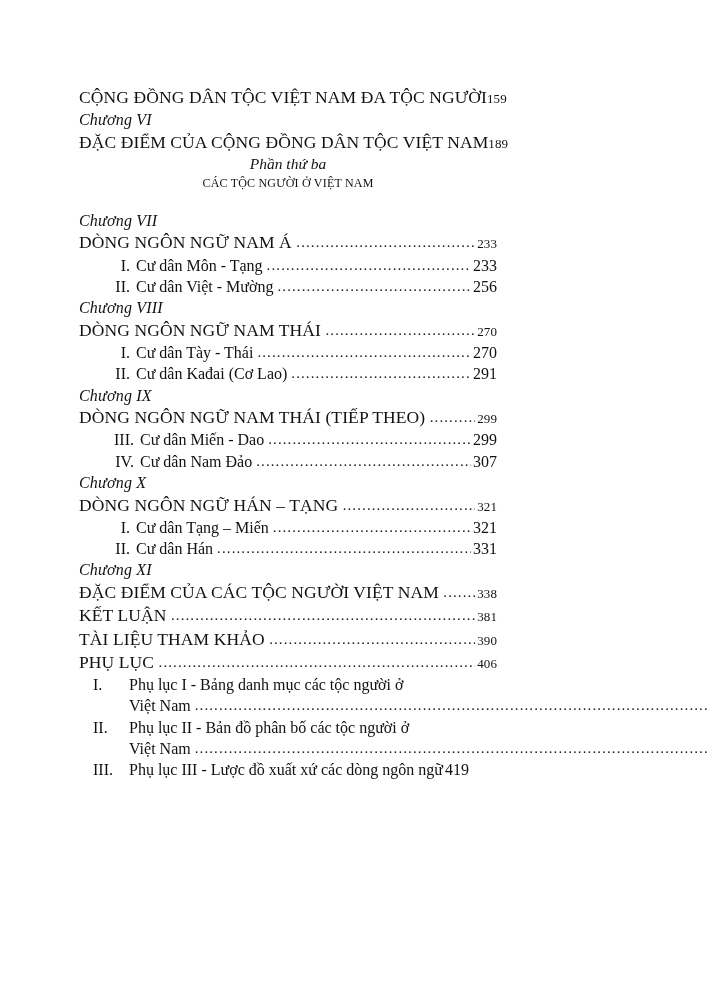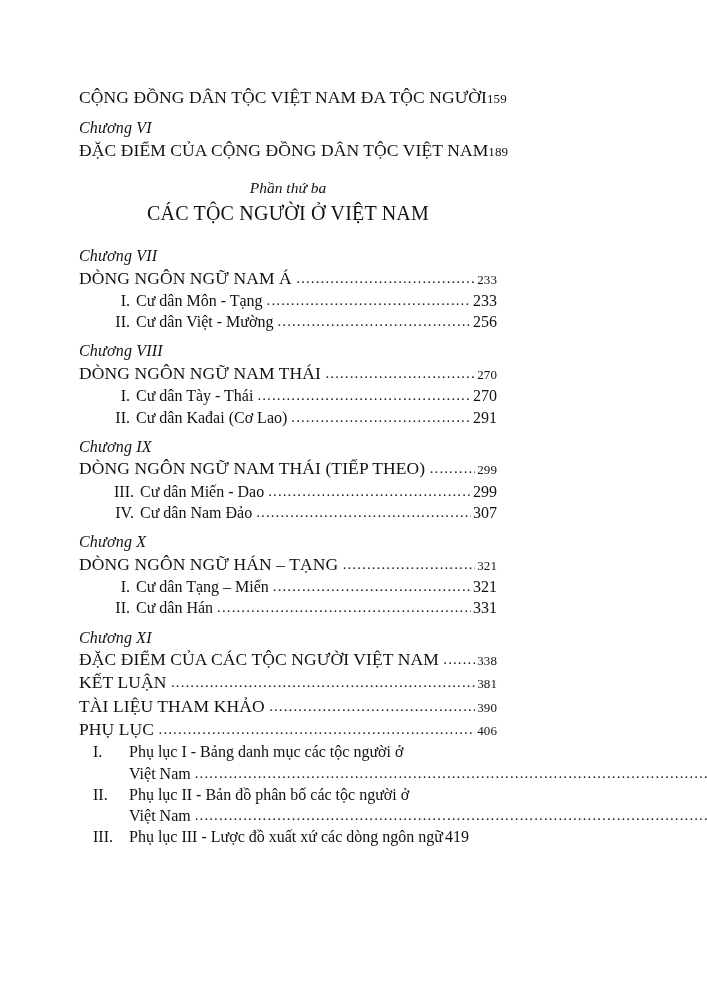--- a/index.html
+++ b/index.html
@@ -66,37 +66,36 @@
     font-size: 17.5px;
     letter-spacing: 0.1px;
   }
   .maj .pageno { font-size: 13px; }
 
   .chaplabel {
     font-style: italic;
     font-size: 16px;
     letter-spacing: 0.2px;
     line-height: 1.35;
-    margin-top: 8px;
+    margin-top: 0;
   }
   .chaplabel.first { margin-top: 7px; font-family: Liberation Serif, serif; }
 
   
   .part {
     text-align: center;
-    margin-top: 16px;
     margin-bottom: 4px;
   }
   .part .ptitle-it {
     font-style: italic;
     font-size: 15.5px;
     line-height: 1.35;
   }
   .part .ptitle-caps {
-    font-size: 20px;
+    font-size: 12px;
     letter-spacing: 0.2px;
     line-height: 1.4;
   }
 
   
   .sub {
     font-size: 16px;
     margin-left: 21px;
     width: calc(100% - 21px);
   }

